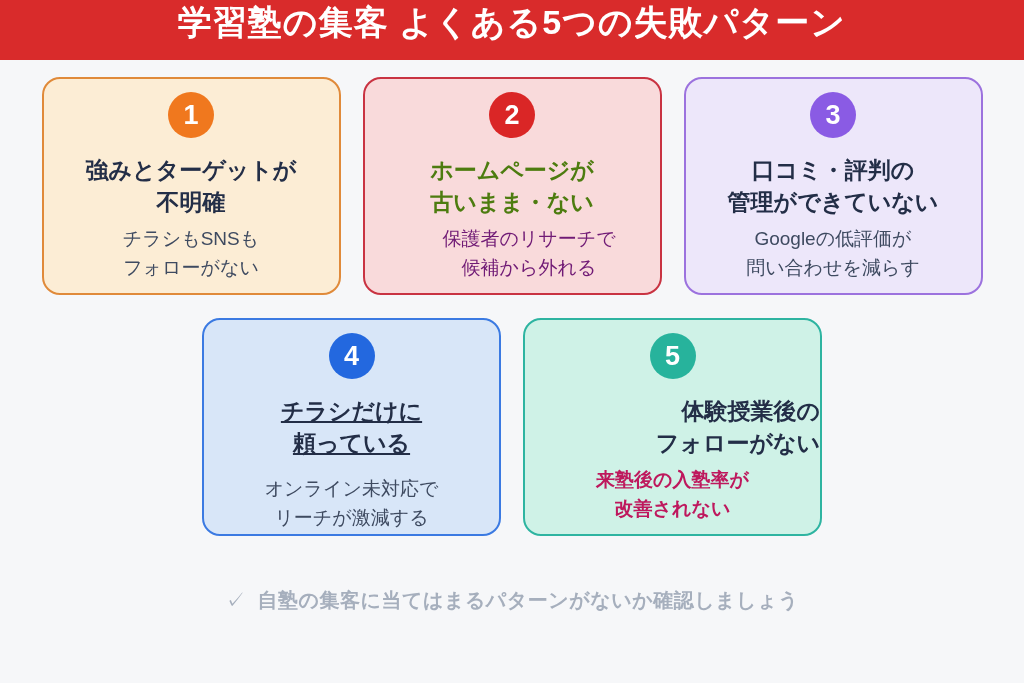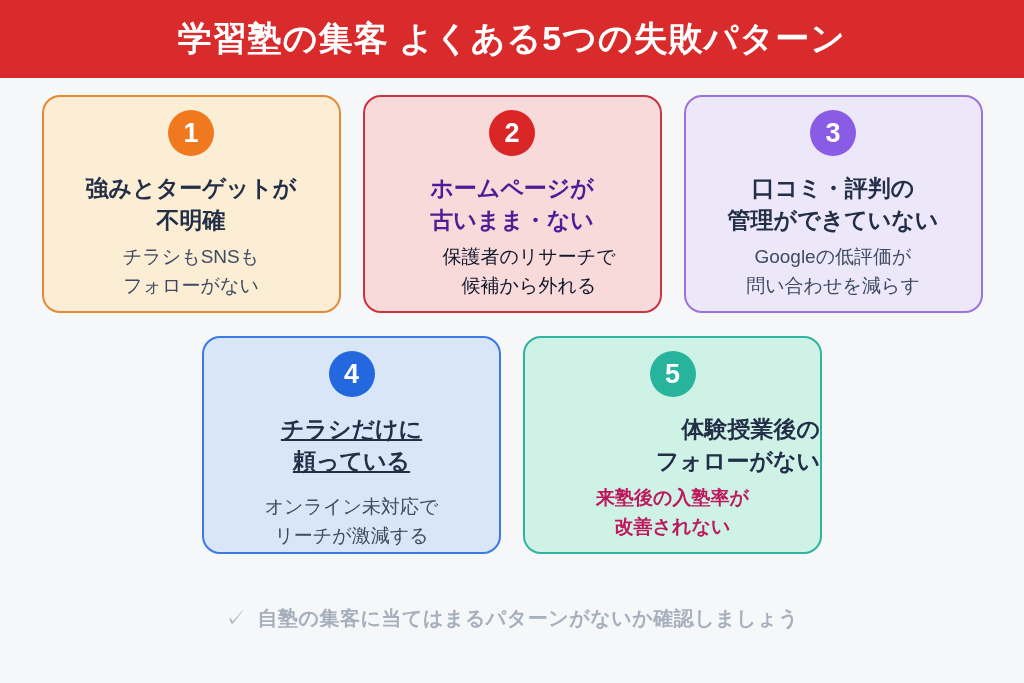--- a/index.html
+++ b/index.html
@@ -6,23 +6,23 @@
     margin: 0;
     padding: 0;
   }
   body {
     width: 1024px;
     height: 683px;
     overflow: hidden;
     font-family: "Liberation Sans", sans-serif;
   }
   .header {
-    height: 78px;
+    height: 60px;
     display: flex;
-    align-items: center;
+    align-items: flex-start;
     justify-content: center;
   }
   .header-title {
     margin: 0;
     font-size: 34px;
     font-weight: bold;
     letter-spacing: 1px;
   }
   .row {
     display: flex;
@@ -102,23 +102,23 @@
         <h2 class="card-title" style="color: rgb(35, 46, 71);">強みとターゲットが
 不明確</h2>
         <p class="card-desc" style="color: rgb(62, 74, 96);">チラシもSNSも
 フォローがない</p>
       </section>
 
       <section class="card" style="--accent: #DA2626; --border: #C93342; --bg: #F9DADB;">
         <div class="badge">
           <span>2</span>
         </div>
-        <h2 class="card-title" style="color: #4c1d95;">ホームページが
+        <h2 class="card-title" style="color: #4d7c0f;">ホームページが
 古いまま・ない</h2>
-        <p class="card-desc" style="color: #0f172a; padding-left: 34px;">保護者のリサーチで
+        <p class="card-desc" style="color: #701a75; padding-left: 34px;">保護者のリサーチで
 候補から外れる</p>
       </section>
 
       <section class="card" style="--accent: #8A5BE4; --border: #9C72DE; --bg: #EDE7FA;">
         <div class="badge">
           <span>3</span>
         </div>
         <h2 class="card-title" style="color: rgb(35, 46, 71);">口コミ・評判の
 管理ができていない</h2>
         <p class="card-desc" style="color: rgb(62, 74, 96);">Googleの低評価が

